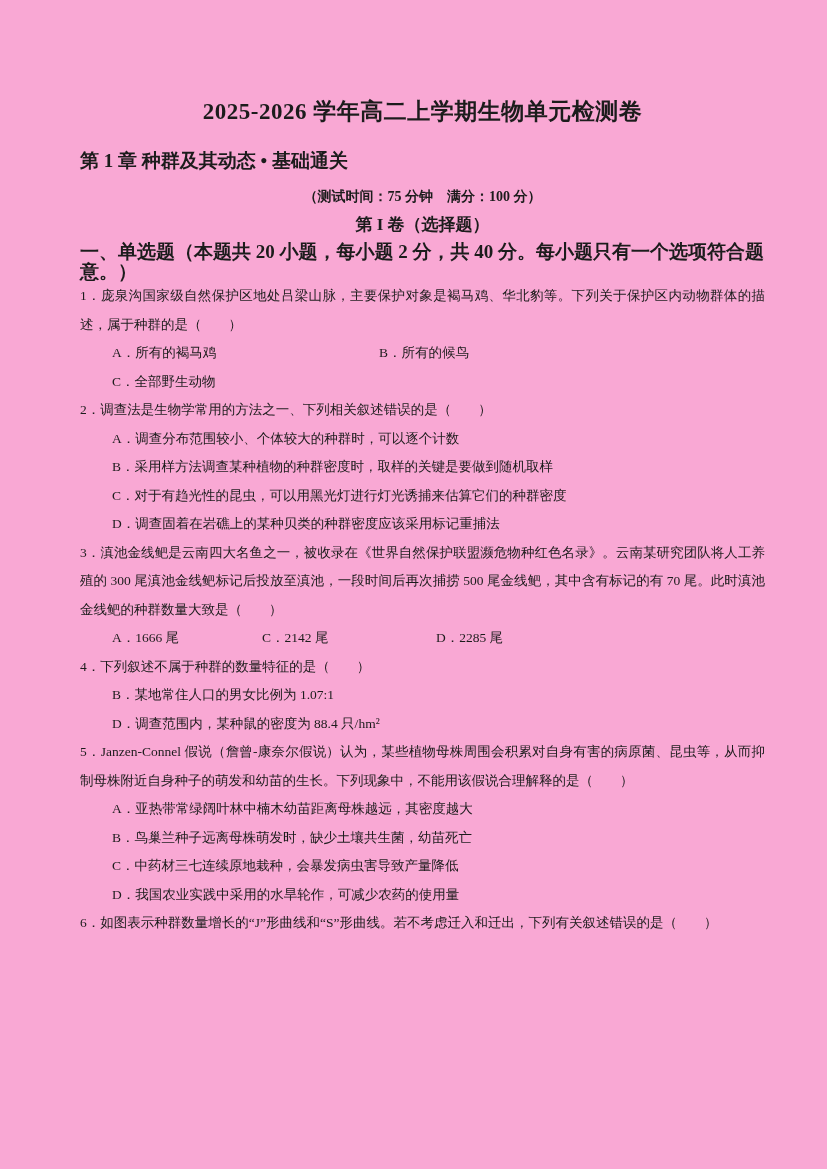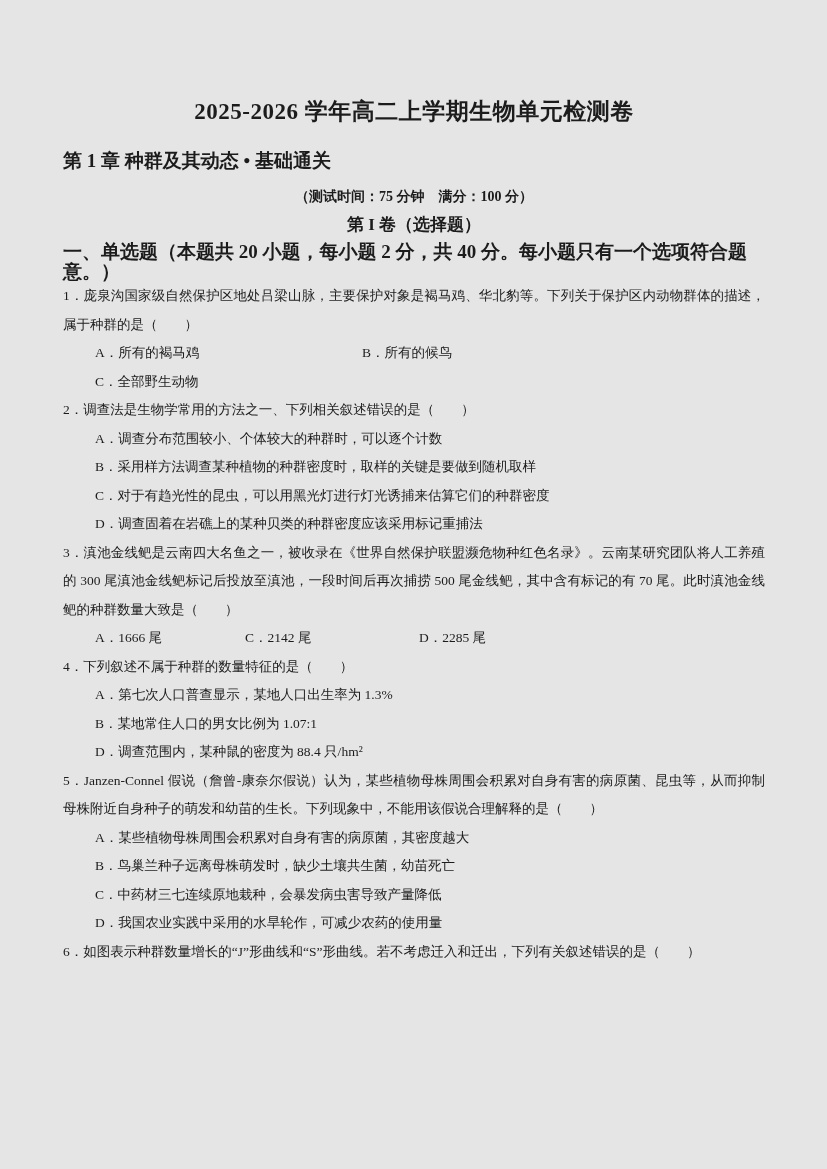--- a/index.html
+++ b/index.html
@@ -11,22 +11,22 @@
     width: 827px;
     height: 1169px;
     font-family: "Liberation Serif", "DejaVu Serif", serif;
     color: #1c1c1c;
     overflow: hidden;
   }
   .page {
     box-sizing: border-box;
     width: 827px;
     height: 1169px;
-    padding: 96px 62px 0 63px;
-    background: #e5e5e5;
+    padding: 96px 62px 0 80px;
+    background: #f9a8d4;
   }
   .exam-title {
     margin: 0;
     font-size: 23px;
     line-height: 32px;
     font-weight: 700;
     text-align: center;
     letter-spacing: 0.5px;
   }
   .chapter-heading {
@@ -114,30 +114,29 @@
     <div class="opts row4">
       <span class="opt">A．1666 尾</span>
       <span class="opt">C．2142 尾</span>
       <span class="opt">D．2285 尾</span>
     </div>
   </div>
 
   <div class="q">
     <p class="stem">4．下列叙述不属于种群的数量特征的是（　　）</p>
     <div class="opts col1">
-      <span class="opt">A．第七次人口普查显示，某地人口出生率为 1.3%</span>
       <span class="opt">B．某地常住人口的男女比例为 1.07:1</span>
       <span class="opt">D．调查范围内，某种鼠的密度为 88.4 只/hm²</span>
     </div>
   </div>
 
   <div class="q">
     <p class="stem">5．Janzen-Connel 假说（詹曾-康奈尔假说）认为，某些植物母株周围会积累对自身有害的病原菌、昆虫等，从而抑制母株附近自身种子的萌发和幼苗的生长。下列现象中，不能用该假说合理解释的是（　　）</p>
     <div class="opts col1">
-      <span class="opt">A．某些植物母株周围会积累对自身有害的病原菌，其密度越大</span>
+      <span class="opt">A．亚热带常绿阔叶林中楠木幼苗距离母株越远，其密度越大</span>
       <span class="opt">B．鸟巢兰种子远离母株萌发时，缺少土壤共生菌，幼苗死亡</span>
       <span class="opt">C．中药材三七连续原地栽种，会暴发病虫害导致产量降低</span>
       <span class="opt">D．我国农业实践中采用的水旱轮作，可减少农药的使用量</span>
     </div>
   </div>
 
   <div class="q">
     <p class="stem">6．如图表示种群数量增长的“J”形曲线和“S”形曲线。若不考虑迁入和迁出，下列有关叙述错误的是（　　）</p>
   </div>
 

